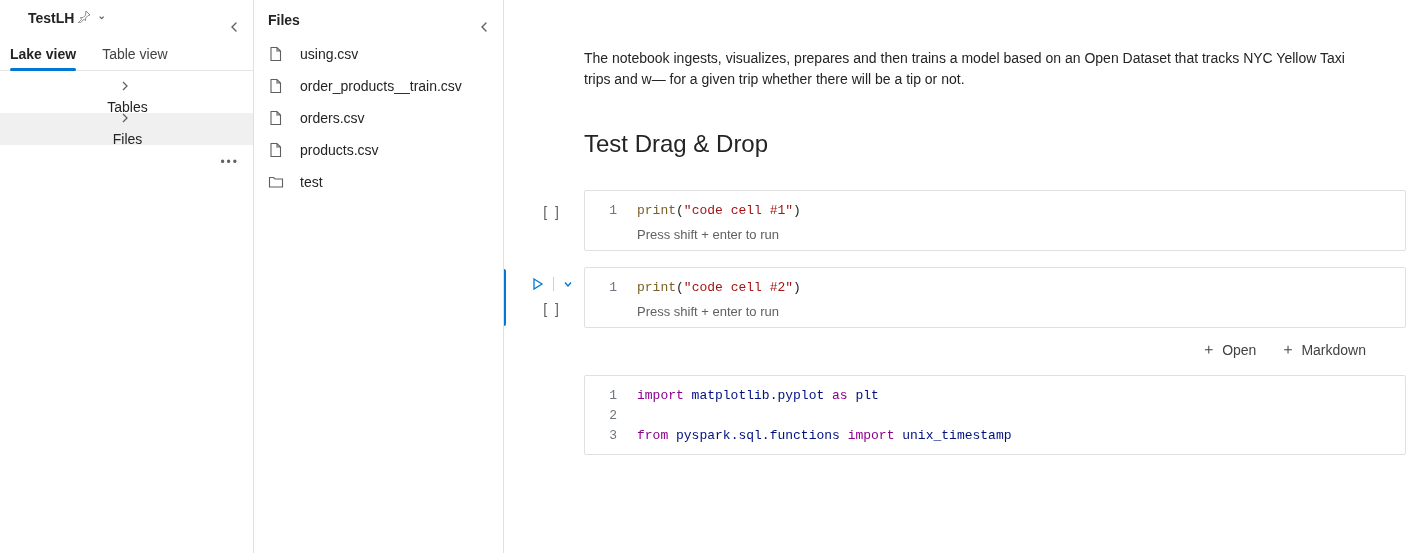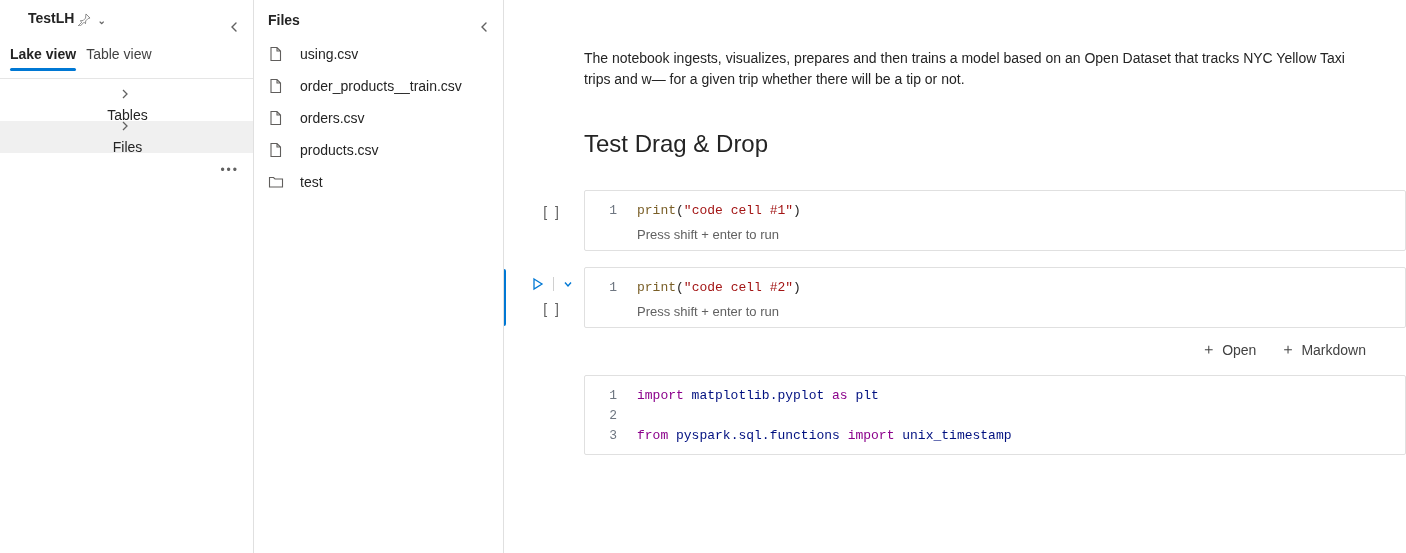--- a/index.html
+++ b/index.html
@@ -17,21 +17,21 @@
     
     .sidebar-left {
       width: 254px;
       border-right: 1px solid #e0e0e0;
       display: flex;
       flex-direction: column;
       position: relative;
     }
     .sidebar-header {
       display: flex;
-      align-items: flex-end;
+      align-items: flex-start;
       padding: 10px 16px 2px 28px;
       gap: 4px;
       font-weight: 600;
       font-size: 14px;
     }
     .sidebar-header .pin { opacity: .75; }
     .sidebar-header .chev-down { font-size: 10px; opacity: .7; margin-left: 2px; }
     .collapse-toggle {
       position: absolute;
       top: 18px;
@@ -40,22 +40,22 @@
       height: 18px;
       display: flex;
       align-items: center;
       justify-content: center;
       color: #616161;
       cursor: pointer;
     }
 
     .view-tabs {
       display: flex;
-      gap: 10px;
-      padding: 18px 10px 8px 10px;
+      gap: 26px;
+      padding: 18px 10px 0 10px;
       border-bottom: 1px solid #e5e5e5;
     }
     .view-tab {
       padding: 0 0 8px 0;
       font-size: 14px;
       color: #424242;
       cursor: pointer;
       position: relative;
     }
     .view-tab.active {

